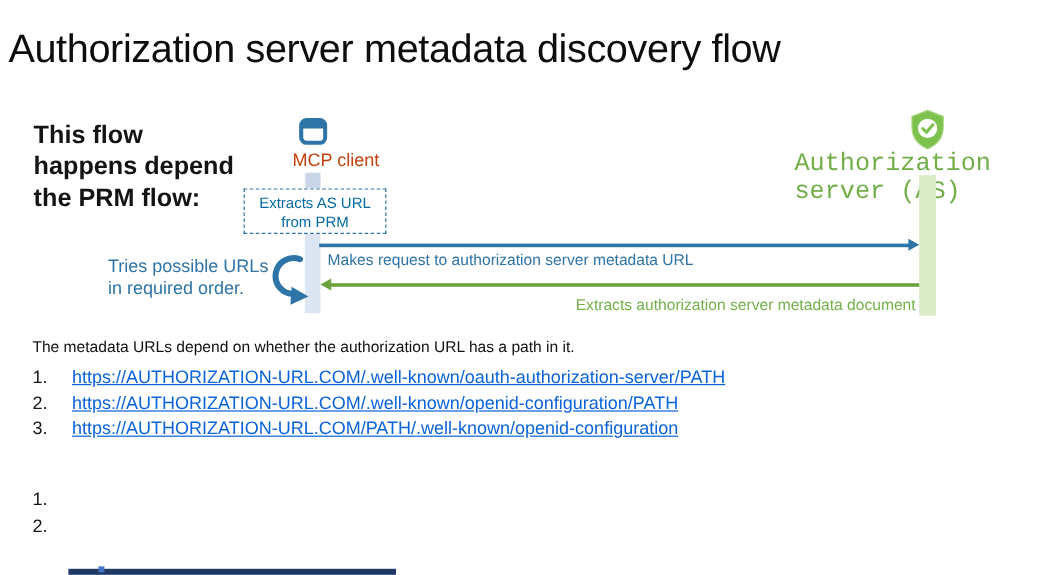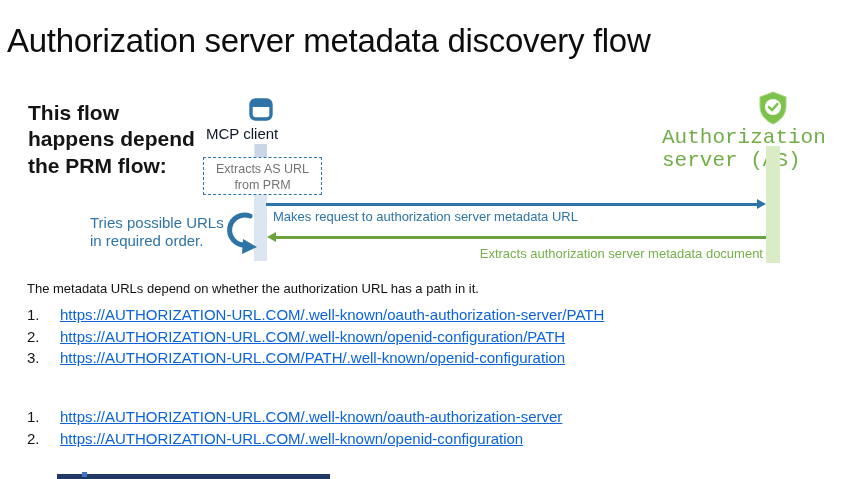--- a/index.html
+++ b/index.html
@@ -17,34 +17,34 @@
   }
 
   
   .intro-note{
     left:28px;top:100px;width:190px;
     font-size:21px;font-weight:700;color:#141414;line-height:1.26;
     white-space:pre-line;
   }
 
   
-  .mcp-label{left:206px;top:125px;width:110px;text-align:left;
-    color:#0f172a;font-size:15px;font-weight:500;}
+  .mcp-label{left:206px;top:125px;width:110px;text-align:right;
+    color:#c2410c;font-size:15px;font-weight:500;}
   .as-label{left:662px;top:126px;width:200px;text-align:left;
     color:#72ae48;font-size:21px;font-weight:500;font-family:Liberation Mono, monospace;}
 
   
   .lifeline-mcp{left:254px;top:144px;width:13px;height:117px;background:#dce6f2;}
   .lifeline-mcp-cap{left:255px;top:144px;width:12px;height:13px;background:#c9d6e8;border-radius:2px;}
   .lifeline-as{left:766px;top:146px;width:14px;height:117px;background:#d9ecc6;}
 
   
   .extract-box{
     left:203px;top:157px;width:117px;height:33px;background:#ffffff;
-    border:1.5px dashed #2e74a6;color:#737373;font-size:12.5px;line-height:1.3;
+    border:1.5px dashed #2e74a6;color:#0369a1;font-size:12.5px;line-height:1.3;
     text-align:center;white-space:pre-line;padding-top:3px;
   }
 
   
   .arrow-line{position:absolute;background:#2e74a6;height:2.5px;}
   .arrow-head-right{position:absolute;width:0;height:0;
     border-left:9px solid #2e74a6;border-top:5px solid transparent;border-bottom:5px solid transparent;}
   .arrow-head-left{position:absolute;width:0;height:0;
     border-right:9px solid #6da33f;border-top:5px solid transparent;border-bottom:5px solid transparent;}
   .request-line{left:266px;top:203px;width:492px;}
@@ -136,22 +136,20 @@
   </div>
   <div class="url-row">
     <span class="url-num">3.</span>
     <span class="url-link">https://AUTHORIZATION-URL.COM/PATH/.well-known/openid-configuration</span>
   </div>
 </div>
 
 <div class="abs url-section section-2">
   <div class="url-row">
     <span class="url-num">1.</span>
-    <span class="url-link">https://AUTHORIZATION-URL.COM/.well-known/oauth-authorization-server</span>
   </div>
   <div class="url-row">
     <span class="url-num">2.</span>
-    <span class="url-link">https://AUTHORIZATION-URL.COM/.well-known/openid-configuration</span>
   </div>
 </div>
 
 <div class="abs bottom-bar"></div>
 <div class="abs bottom-bar-tick"></div>
 
 </body></html>

